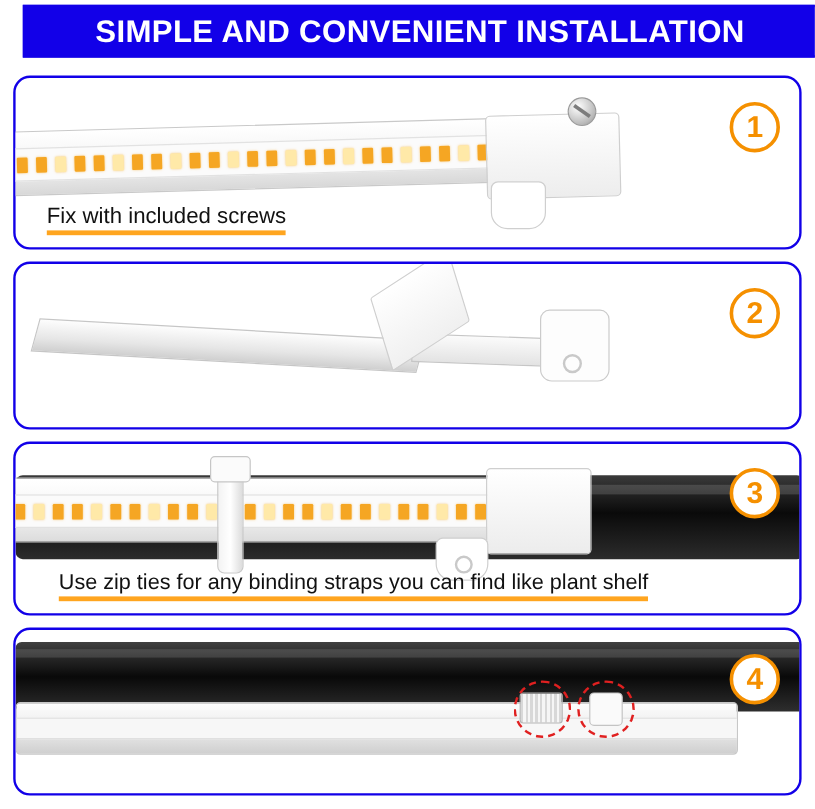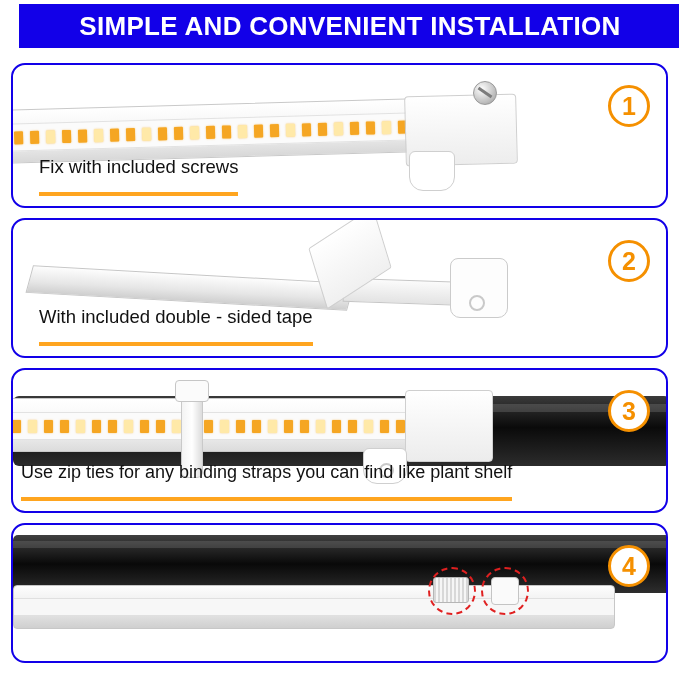--- a/index.html
+++ b/index.html
@@ -75,25 +75,25 @@
 
   
   .caption {
     position: absolute;
     left: 26px;
     bottom: 10px;
     font-size: 18.5px;
     color: #111111;
     white-space: nowrap;
     z-index: 9;
-    padding-bottom: 14px;
+    padding-bottom: 1px;
     border-bottom: 4px solid #ffa51f;
     background: transparent;
   }
-  #card-3 .caption { left: 8px; font-size: 18px; }
+  #card-3 .caption { left: 36px; font-size: 18px; }
   #card-4 .caption { left: 26px; }
 
   
   .art { position: absolute; inset: 0; }
 
   
   .led-bar1 {
     position: absolute;
     left: -4px; top: 38px;
     width: 470px; height: 52px;
@@ -370,21 +370,20 @@
 <div class="card" id="card-2">
   <div class="art">
     <div class="tape-strip"></div>
     <div class="tape-bar2"></div>
     <div class="tape-peel"></div>
     <div class="clip2">
       <div class="clip2-hole"></div>
     </div>
   </div>
   <div class="badge">2</div>
-  <div class="caption">With included double - sided tape</div>
 </div>
 
 <div class="card" id="card-3">
   <div class="art">
     <div class="pipe3">
       <div class="pipe3-hl"></div>
     </div>
     <div class="led-bar3">
       <div class="led-strip">
         <div class="leds">

